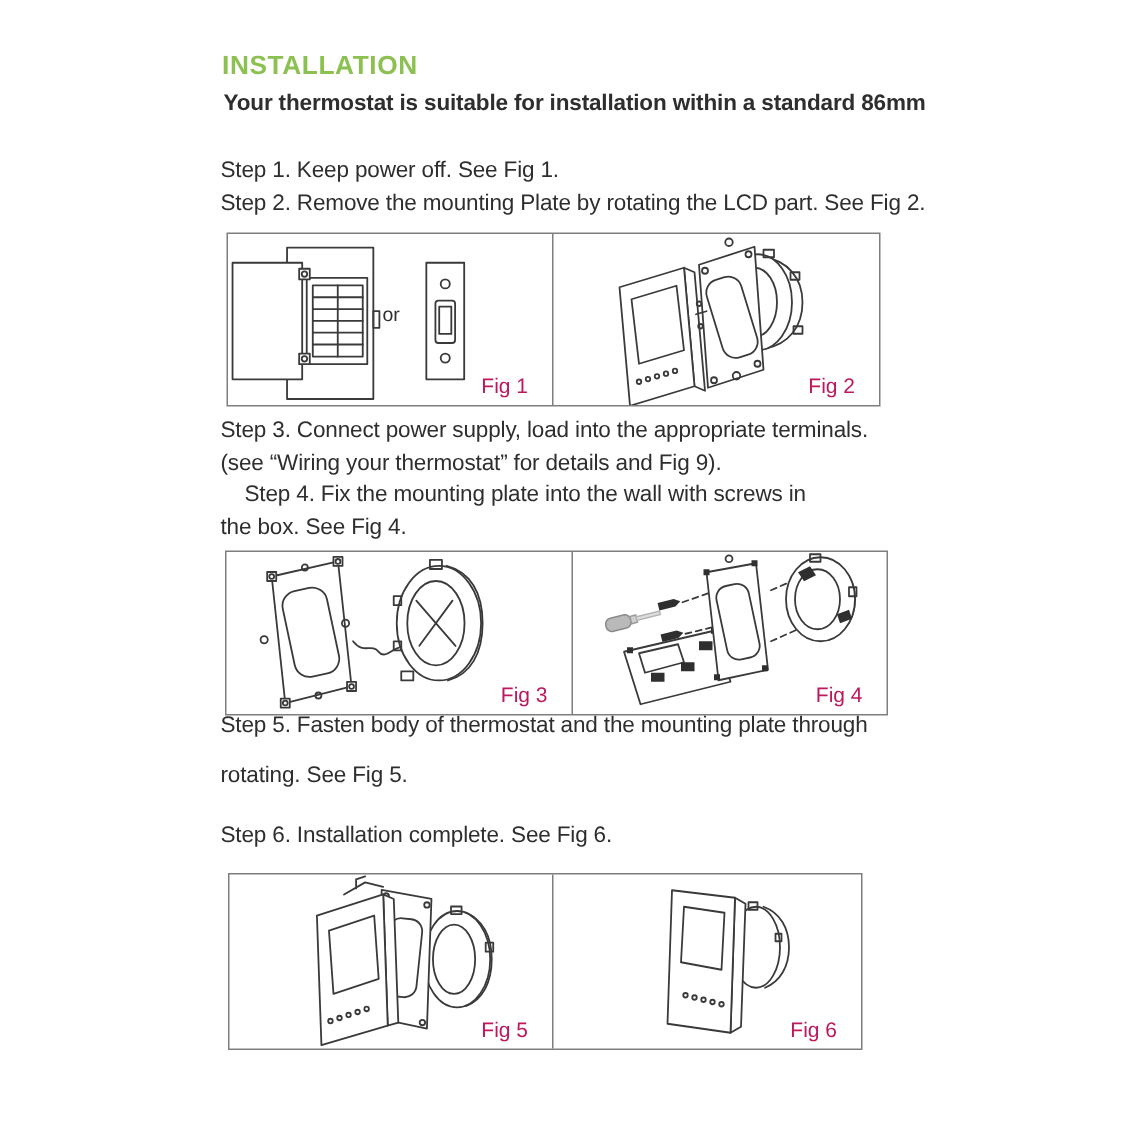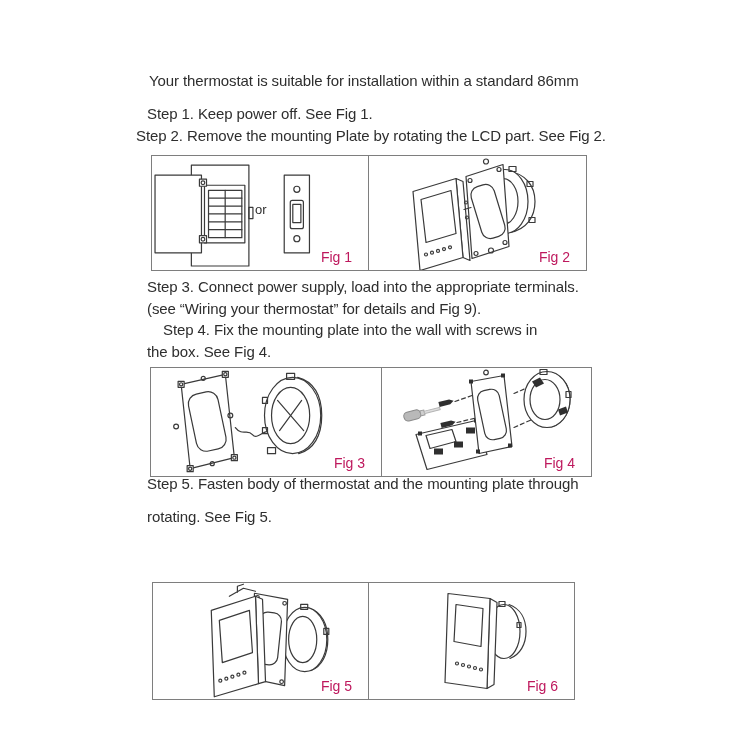--- a/index.html
+++ b/index.html
@@ -20,25 +20,26 @@
   svg.drawing{position:absolute;left:0;top:0;width:100%;height:100%;display:block;}
   .ln{stroke:var(--c-line,#3a3a3a);fill:none;stroke-width:1.2;stroke-linejoin:round;stroke-linecap:round;}
   .wf{fill:#ffffff;}
   .dk{fill:#2f2f2f;stroke:none;}
 </style>
 </head>
 <body>
 
 <div class="page">
 
-
-  <div class="tline" style="left:149px;top:72px;">Your thermostat is suitable for installation within a standard 86mm</div>
+  <div class="title">INSTALLATION</div>
+
+  <div class="tline" style="left:149px;top:60px;font-weight:bold;">Your thermostat is suitable for installation within a standard 86mm</div>
 
   <div class="tline" style="left:147px;top:105px;">Step 1. Keep power off. See Fig 1.</div>
-  <div class="tline" style="left:136px;top:127px;text-align:right;">Step 2. Remove the mounting Plate by rotating the LCD part. See Fig 2.</div>
+  <div class="tline" style="left:147px;top:127px;text-align:right;">Step 2. Remove the mounting Plate by rotating the LCD part. See Fig 2.</div>
 
   <div class="figrow" style="left:151px;top:155px;width:434px;height:114px;">
     <div class="panel" style="width:216px;">
       <svg class="drawing" viewBox="0 0 214 111">
         <g class="ln">
           <rect x="39" y="8" width="57" height="100"></rect>
           <rect class="wf" x="3" y="18" width="46" height="77"></rect>
           <rect class="wf" x="52" y="28" width="40" height="57"></rect>
           <rect x="56" y="33" width="33" height="47"></rect>
           <line x1="72.5" y1="33" x2="72.5" y2="80"></line>
@@ -186,20 +187,21 @@
           <rect x="184" y="22" width="5" height="6"></rect>
         </g>
       </svg>
       <span class="figlabel">Fig 4</span>
     </div>
   </div>
 
   <div class="tline" style="left:147px;top:475px;">Step 5. Fasten body of thermostat and the mounting plate through</div>
   <div class="tline" style="left:147px;top:508px;">rotating. See Fig 5.</div>
 
+  <div class="tline" style="left:147px;top:548px;">Step 6. Installation complete. See Fig 6.</div>
 
   <div class="figrow" style="left:152px;top:582px;width:421px;height:116px;">
     <div class="panel" style="width:215px;">
       <svg class="drawing" viewBox="0 0 214 113">
         <g class="ln">
           <path d="M156,24 C168,28 174,40 174,55 C174,70 168,82 157,86"></path>
           <ellipse class="wf" cx="151" cy="55" rx="22" ry="32"></ellipse>
           <ellipse cx="149" cy="55" rx="14" ry="23"></ellipse>
           <rect x="147" y="20" width="7" height="5"></rect>
           <rect x="170" y="44" width="5" height="6"></rect>

